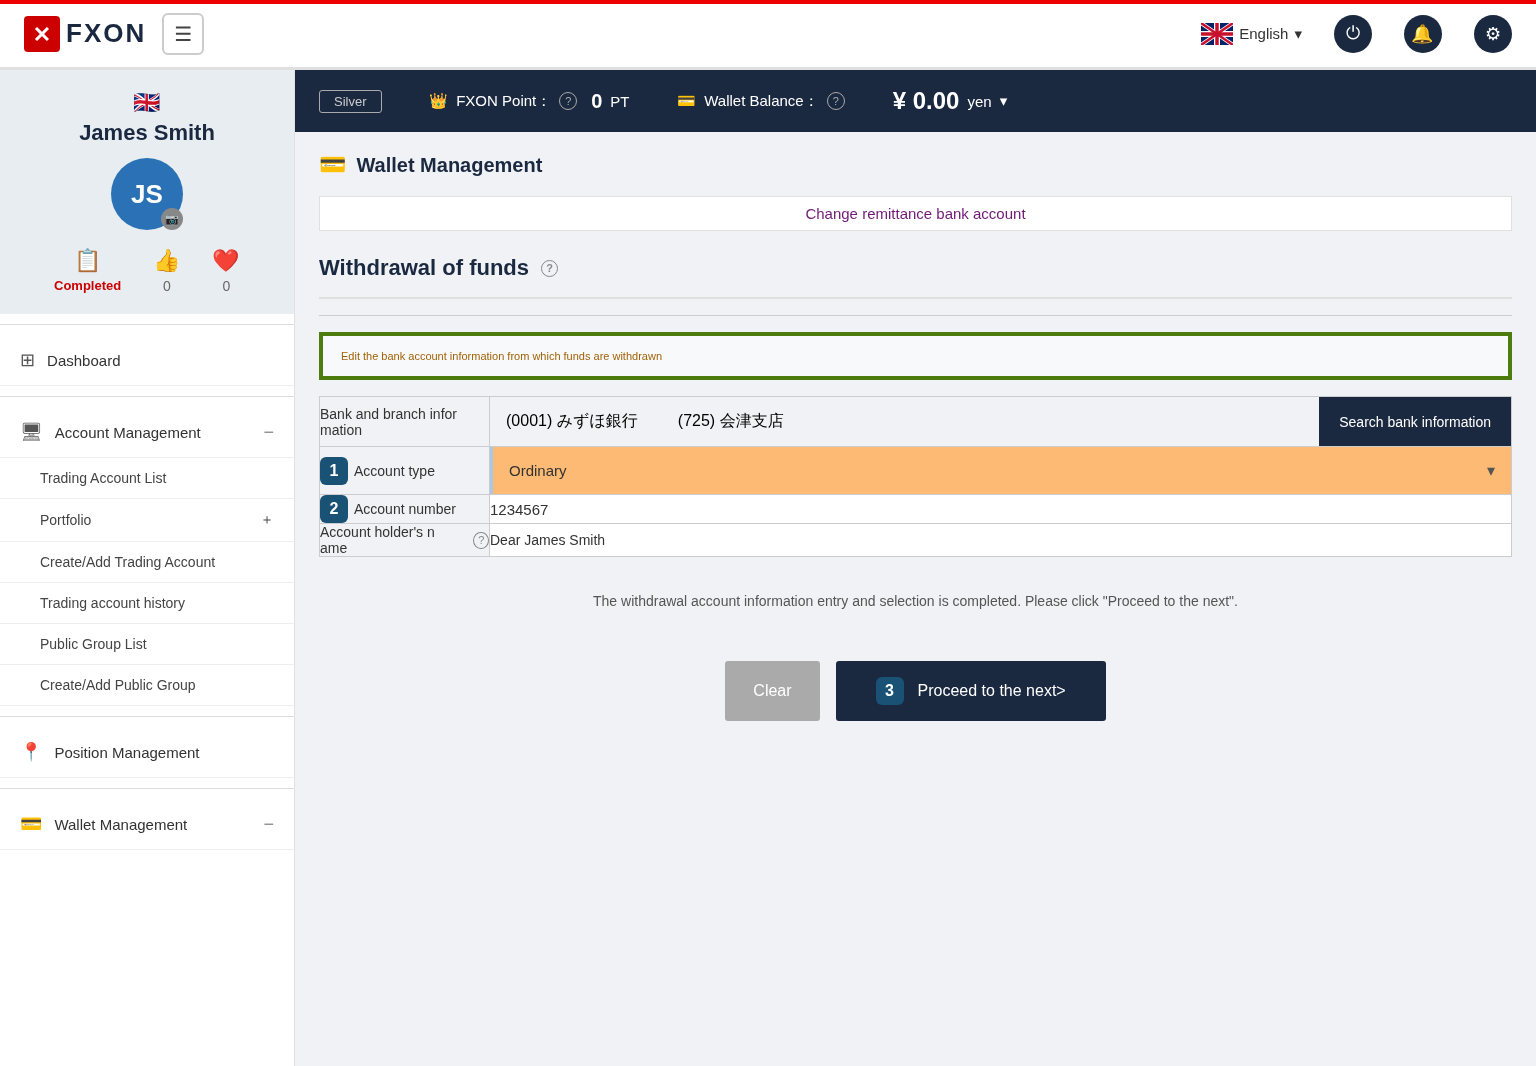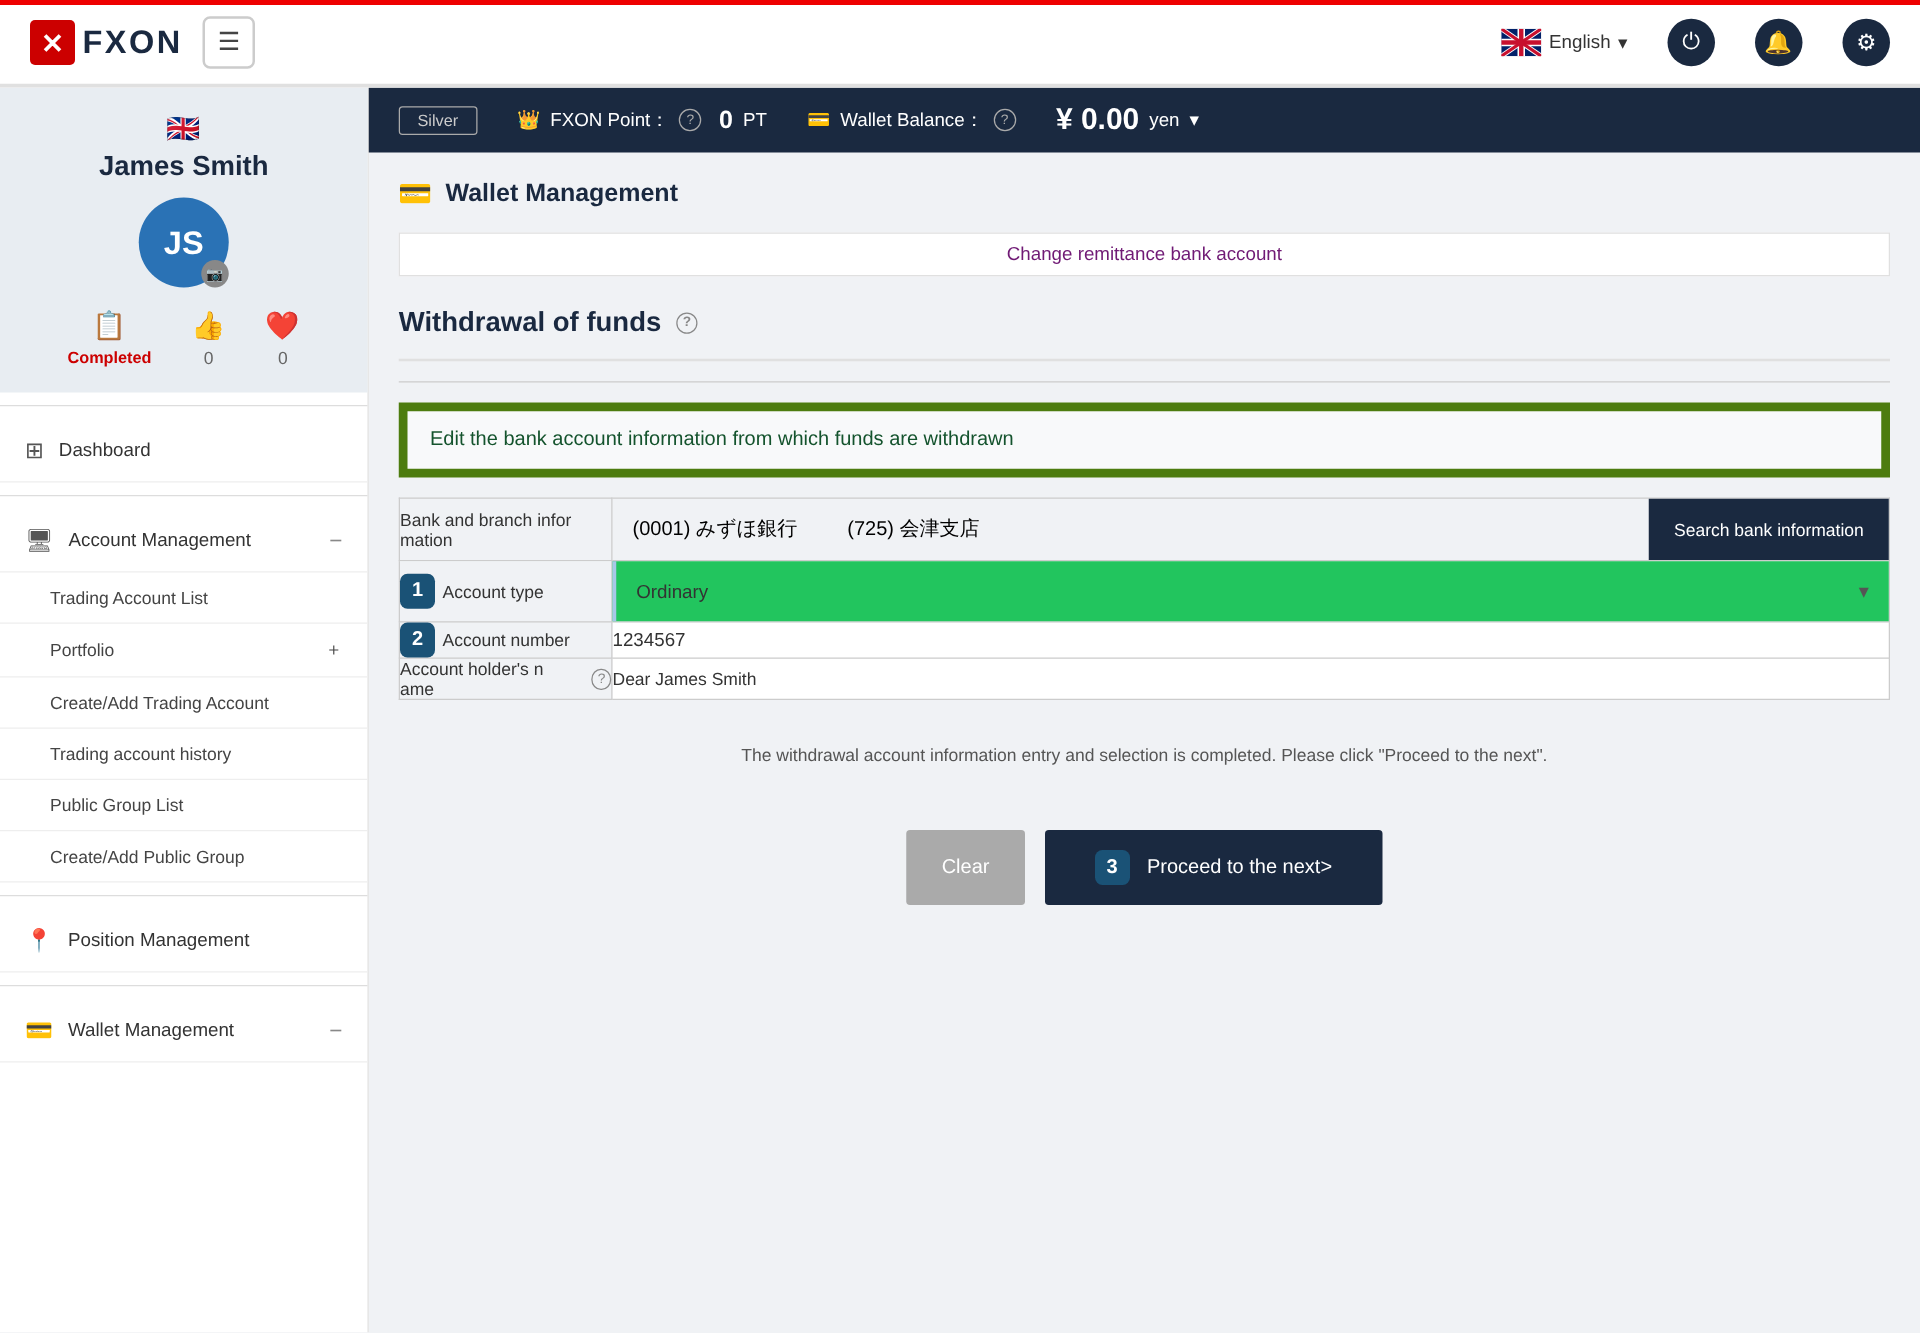--- a/index.html
+++ b/index.html
@@ -188,22 +188,22 @@
       flex-direction: column;
     }
 
     
     .account-bar {
       background: #1a2940;
       color: #fff;
       display: flex;
       align-items: center;
       padding: 15px 24px;
-      height: 52px;
-      gap: 32px;
+      height: 62px;
+      gap: 48px;
     }
     .silver-badge {
       border: 1px solid #aaa;
       padding: 3px 14px;
       font-size: 13px;
       color: #ccc;
       border-radius: 3px;
     }
     .account-bar-item {
       display: flex;
@@ -279,24 +279,24 @@
       color: #1a2940;
       margin-bottom: 8px;
     }
     .subsection-divider {
       border: none;
       border-top: 1px solid #ccc;
       margin: 8px 0 16px;
     }
     .info-box {
       background: #f8f9fa;
-      border: 7px solid #4d7c0f;
+      border: 4px solid #4d7c0f;
       padding: 14px 18px;
-      color: #14532d;
-      font-size: 16px;
+      color: #a16207;
+      font-size: 11px;
       margin-bottom: 16px;
     }
 
     
     .bank-table {
       width: 100%;
       border-collapse: collapse;
       border: 1px solid #ccc;
       margin-bottom: 16px;
     }
@@ -365,21 +365,21 @@
       justify-content: center;
       margin-right: 6px;
       flex-shrink: 0;
     }
 
     .account-type-row td { position: relative; }
     .account-type-value {
       padding: 14px 16px;
       font-size: 15px;
       color: #333;
-      background: #22c55e;
+      background: #fdba74;
       border-left: 3px solid #a8c8e8;
     }
 
     .account-number-value {
       background: #fff;
       border-left: 3px solid #a8c8e8;
     }
 
     .completion-msg {
       text-align: center;

